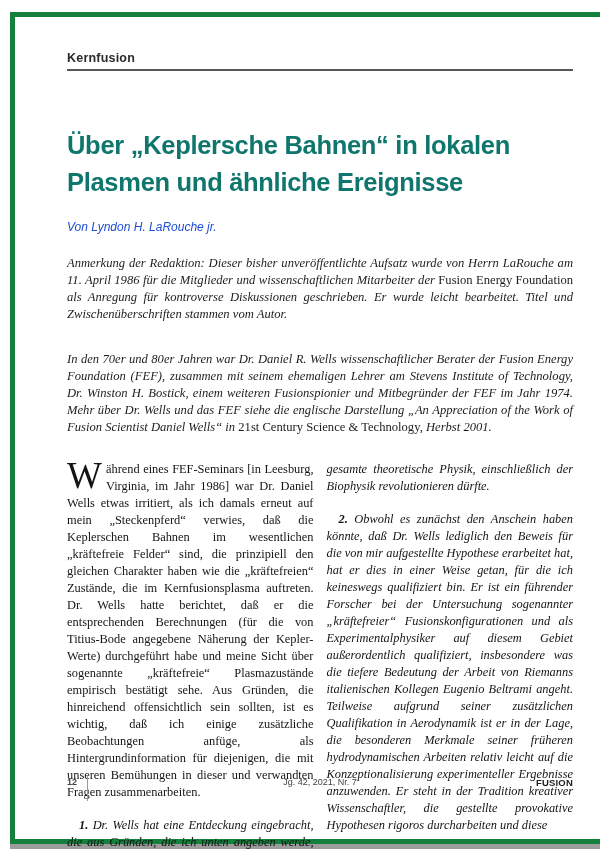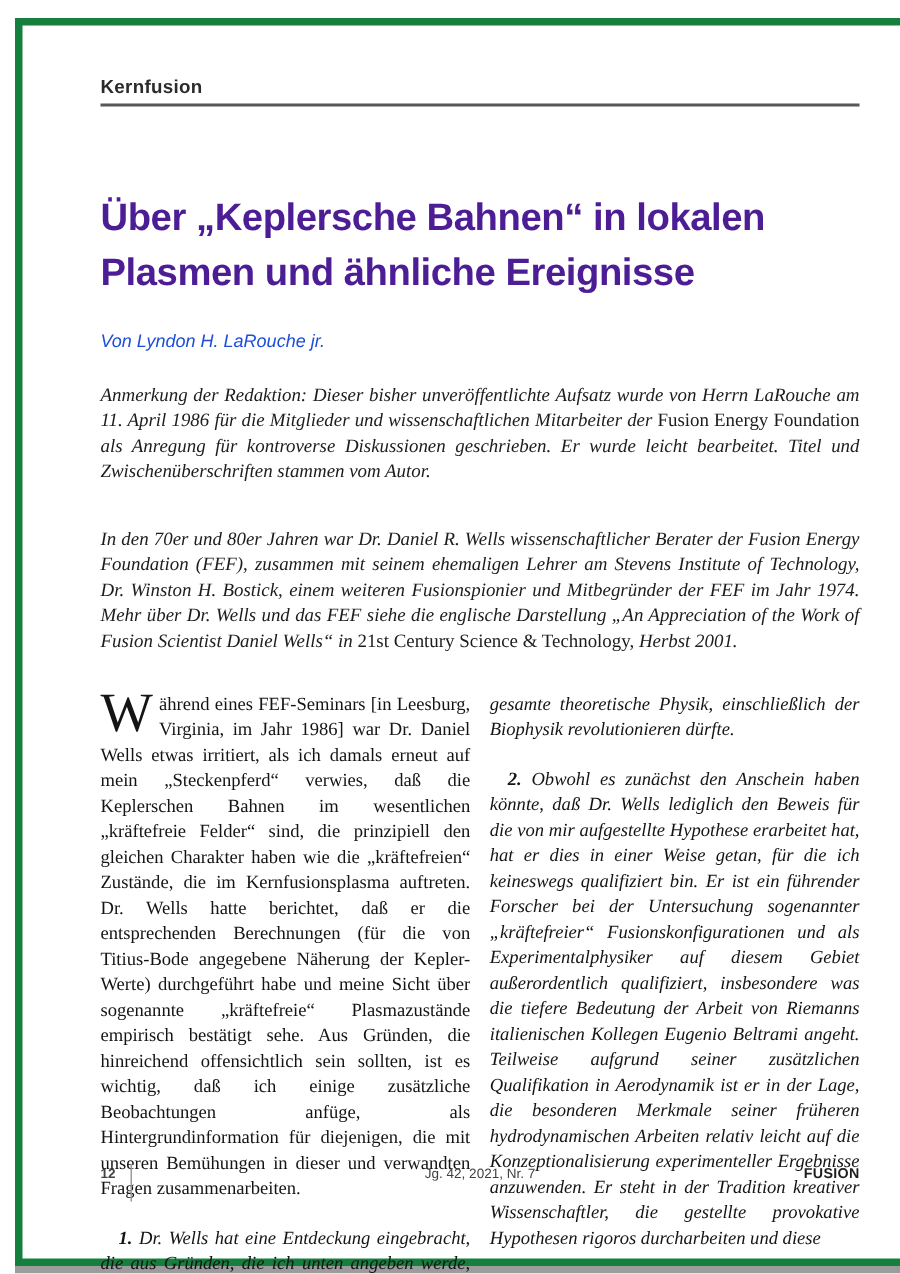--- a/index.html
+++ b/index.html
@@ -17,21 +17,21 @@
   .page-inner{
     position:absolute;inset:0;padding:34px 52px 0 52px;box-sizing:border-box;
   }
   
   .section-header{font-family:"Liberation Sans", sans-serif;font-weight:bold;
     font-size:12.5px;color:#2b2b2b;letter-spacing:.2px;}
   .section-rule{height:2px;background:#575757;margin-top:4px;}
   
   .article-title{
     margin:56px 0 0 0;font-family:"Liberation Sans", sans-serif;font-weight:bold;
-    font-size:25.5px;line-height:37px;color:#4c1d95;letter-spacing:-0.3px;
+    font-size:25.5px;line-height:37px;color:#0f766e;letter-spacing:-0.3px;
   }
   .article-title span{display:block;}
   
   .byline{
     margin-top:19px;font-family:"Liberation Sans", sans-serif;font-style:italic;
     font-size:12px;color:#1d4ed8;
   }
   
   .lede{
     margin-top:21px;font-size:12.6px;line-height:17px;color:#1c1c1c;

